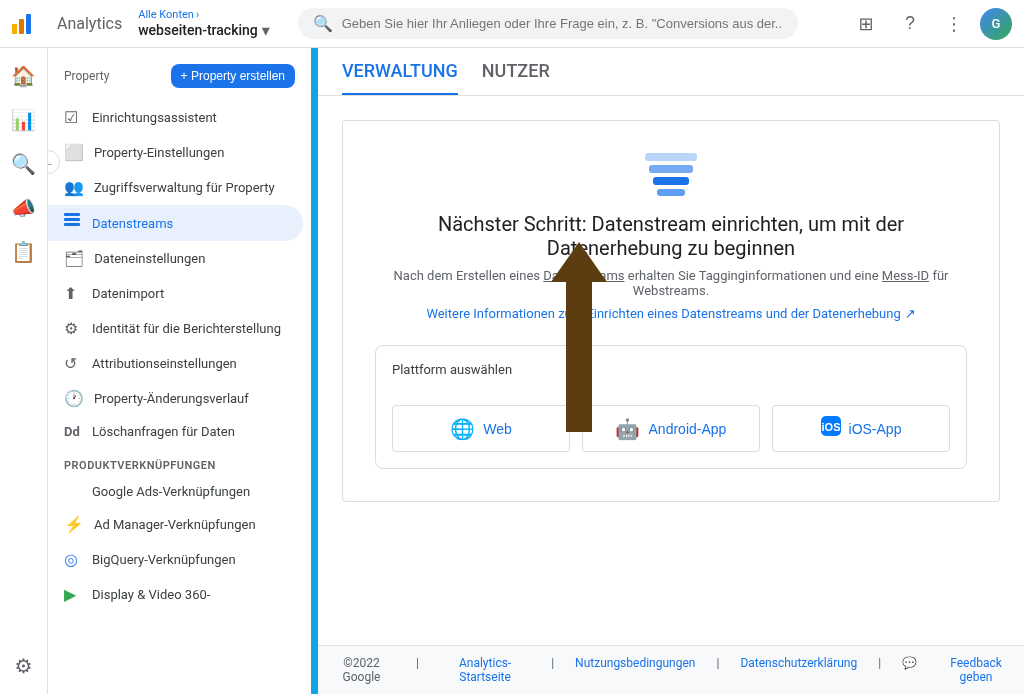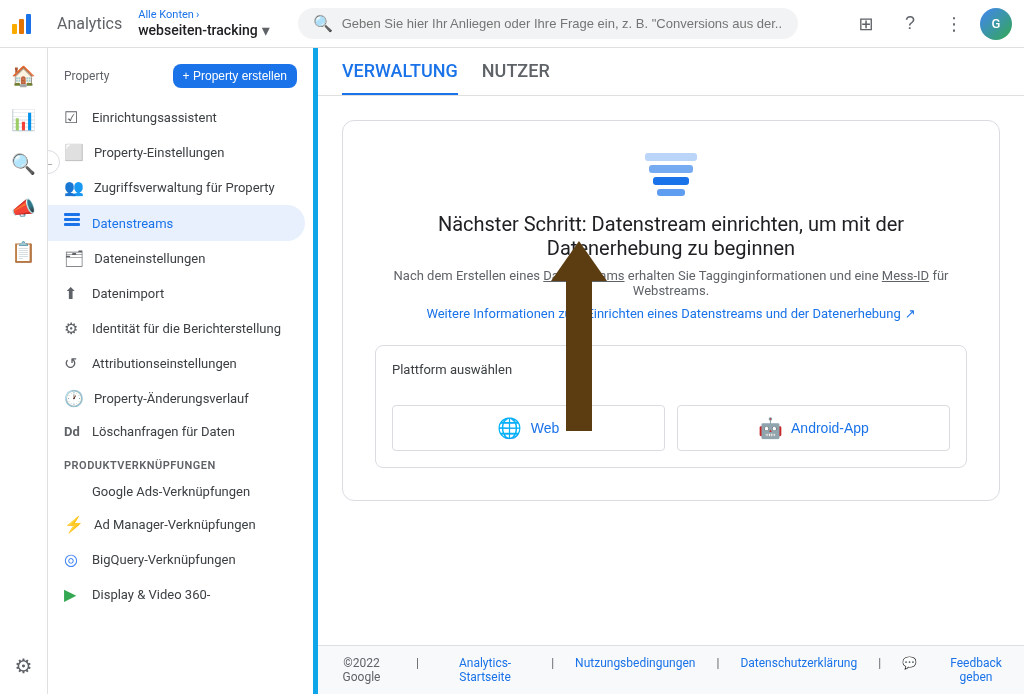--- a/index.html
+++ b/index.html
@@ -36,39 +36,39 @@
 
     
     .layout { display: flex; height: calc(694px - 48px); }
 
     
     .left-nav { width: 48px; background: #fff; border-right: 1px solid #e0e0e0; display: flex; flex-direction: column; align-items: center; padding: 8px 0; gap: 4px; }
     .nav-icon { width: 40px; height: 40px; border-radius: 50%; display: flex; align-items: center; justify-content: center; cursor: pointer; color: #5F6368; font-size: 20px; }
     .nav-icon-bottom { margin-top: auto; }
 
     
-    .sidebar { width: 270px; background: #fff; border-right: 5px solid #0ea5e9; overflow-y: auto; padding: 16px 0; position: relative; }
+    .sidebar { width: 270px; background: #fff; border-right: 7px solid #0ea5e9; overflow-y: auto; padding: 16px 0; position: relative; }
     .sidebar-header { display: flex; align-items: center; justify-content: space-between; padding: 0 16px 12px; }
     .sidebar-property-label { font-size: 12px; color: #5F6368; }
     .sidebar-create-btn { background: #1a73e8; color: white; border: none; border-radius: 8px; padding: 5px 10px; font-size: 12px; cursor: pointer; display: flex; align-items: center; gap: 4px; }
     .sidebar-back { position: absolute; left: -12px; top: 50px; width: 24px; height: 24px; border-radius: 50%; background: #fff; border: 1px solid #dadce0; display: flex; align-items: center; justify-content: center; cursor: pointer; font-size: 14px; color: #5F6368; }
     .sidebar-item { display: flex; align-items: center; gap: 10px; padding: 8px 16px; cursor: pointer; font-size: 13px; color: #3c4043; border-radius: 0 20px 20px 0; margin-right: 8px; }
     .sidebar-item.active { background: #e8f0fe; color: #1a73e8; }
     .sidebar-item .item-icon { font-size: 16px; color: #5F6368; min-width: 18px; }
     .sidebar-item.active .item-icon { color: #1a73e8; }
     .sidebar-section-header { padding: 12px 16px 4px; font-size: 11px; font-weight: 600; color: #5F6368; letter-spacing: 0.5px; text-transform: uppercase; }
     .sidebar-item.no-icon { padding-left: 44px; }
 
     
     .main { flex: 1; display: flex; flex-direction: column; overflow: hidden; }
     .tabs { display: flex; border-bottom: 1px solid #e0e0e0; padding: 0 24px; gap: 24px; }
     .tab { padding: 12px 0; font-size: 18px; color: #5F6368; cursor: pointer; border-bottom: 2px solid transparent; font-weight: 500; }
     .tab.active { color: #1a73e8; border-bottom-color: #1a73e8; }
     .content { flex: 1; overflow-y: auto; padding: 24px; display: flex; flex-direction: column; align-items: center; }
-    .content-card { background: #fff; border: 1px solid #dadce0; border-radius: 12px; width: 100%; max-width: 700px; padding: 32px; display: flex; flex-direction: column; align-items: center; }
+    .content-card { background: #fff; border: 1px solid #dadce0; border-radius: 4px; width: 100%; max-width: 700px; padding: 32px; display: flex; flex-direction: column; align-items: center; }
     .content-title { font-size: 20px; font-weight: 400; color: #202124; text-align: center; margin-bottom: 8px; }
     .content-subtitle { font-size: 13px; color: #5F6368; text-align: center; margin-bottom: 8px; }
     .content-subtitle u { color: #5F6368; }
     .content-link { font-size: 13px; color: #1a73e8; text-decoration: none; cursor: pointer; display: flex; align-items: center; gap: 4px; margin-bottom: 24px; }
     .platform-box { border: 1px solid #dadce0; border-radius: 8px; padding: 16px; width: 100%; }
     .platform-label { font-size: 13px; color: #3c4043; margin-bottom: 28px; }
     .platform-buttons { display: flex; gap: 12px; }
     .platform-btn { flex: 1; border: 1px solid #dadce0; border-radius: 4px; padding: 10px; display: flex; align-items: center; justify-content: center; gap: 8px; cursor: pointer; font-size: 14px; color: #1a73e8; background: #fff; }
     .platform-btn .platform-icon { font-size: 20px; }
     .web-icon { color: #1a73e8; }
@@ -239,20 +239,29 @@
           <div class="platform-label">Plattform auswählen</div>
           <div class="platform-buttons">
             <button class="platform-btn">
               <span class="platform-icon web-icon">🌐</span>
               <span>Web</span>
             </button>
             <button class="platform-btn">
               <span class="platform-icon" style="font-size:20px;">🤖</span>
               <span>Android-App</span>
             </button>
+            <button class="platform-btn">
+              <span class="platform-icon" style="font-size:20px; color:#555;">
+                <svg width="20" height="20" viewBox="0 0 20 20" fill="#007aff">
+                    <rect width="20" height="20" rx="5" fill="#007aff"></rect>
+                    <text x="10" y="15" text-anchor="middle" fill="white" font-size="11" font-weight="bold">iOS</text>
+                  </svg>
+              </span>
+              <span>iOS-App</span>
+            </button>
           </div>
         </div>
       </div>
 
       <div style="position:relative; width:100%; height:0;">
         <div style="position:absolute; top:-260px; left:50%; transform:translateX(-120px); display:flex; flex-direction:column; align-items:center; pointer-events:none; z-index:200;">
 
           <div style="width:0;height:0;border-left:28px solid transparent;border-right:28px solid transparent;border-bottom:40px solid #5c3d11;"></div>
 
           <div style="width:26px;height:150px;background:#5c3d11;"></div>

